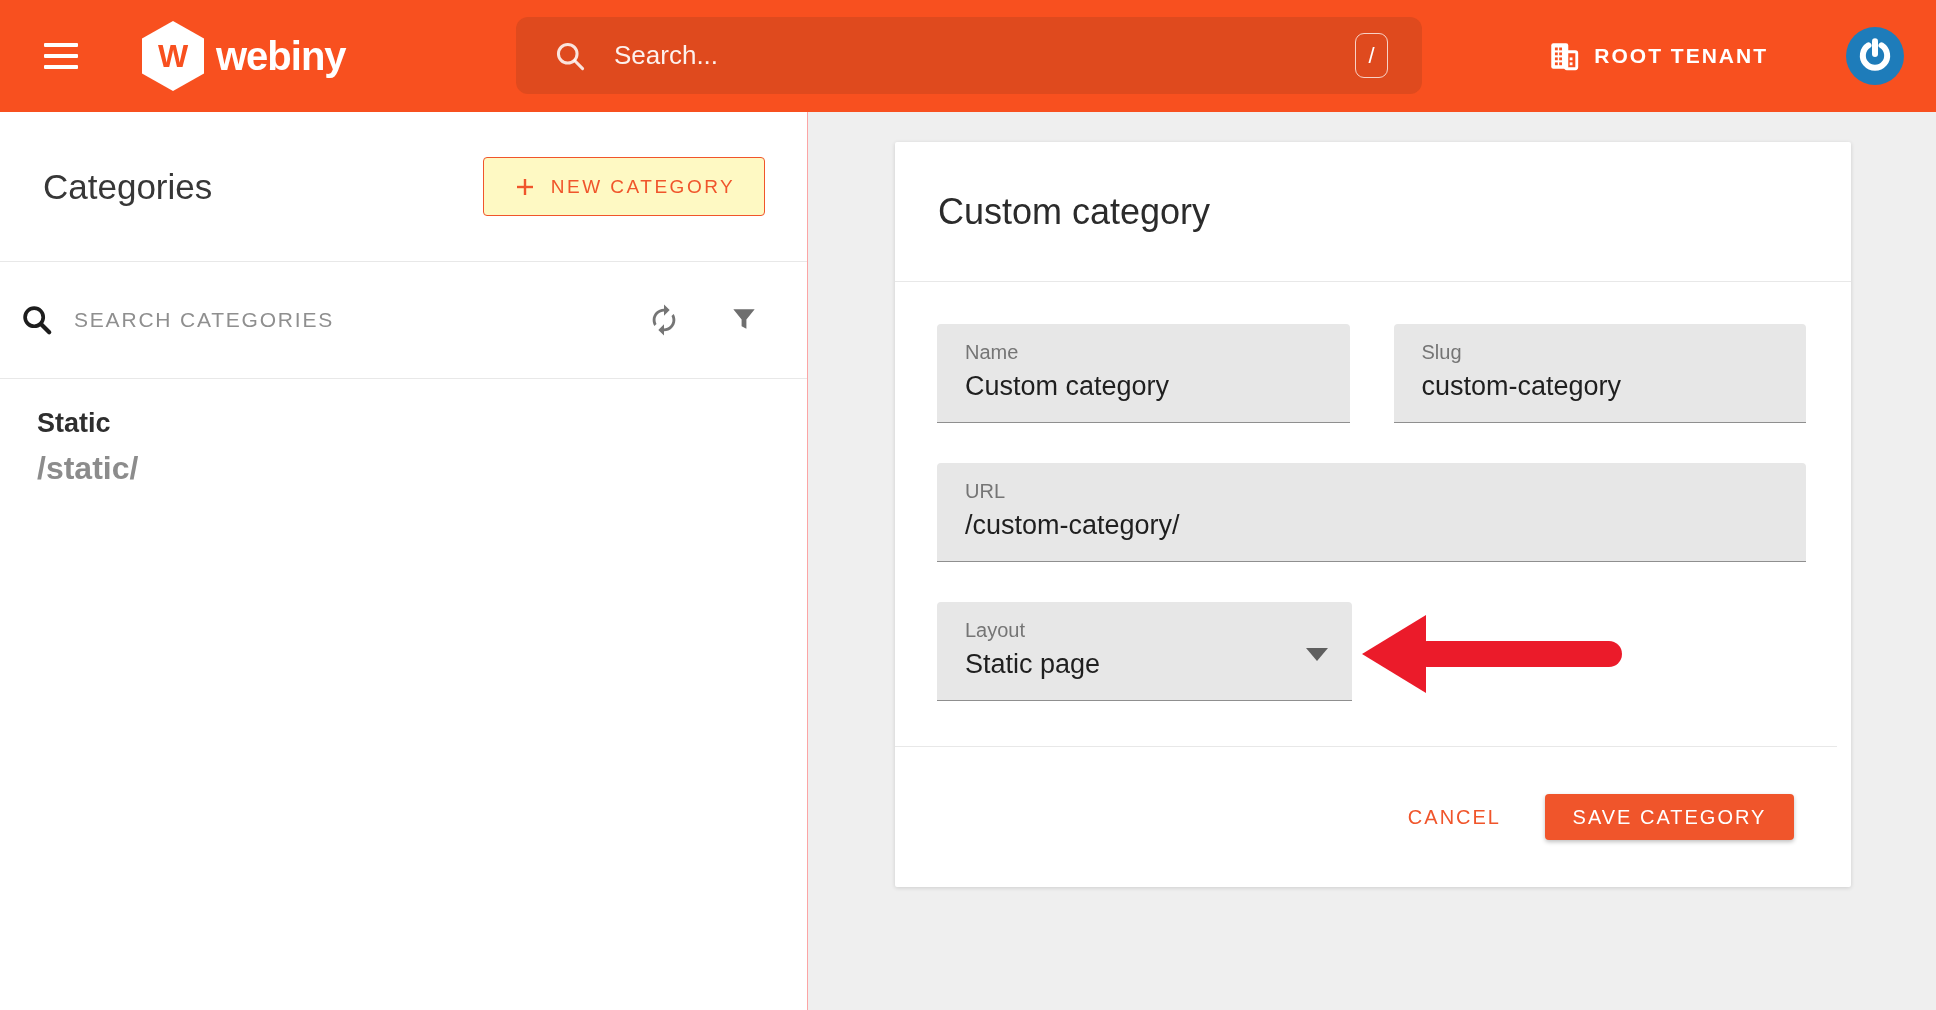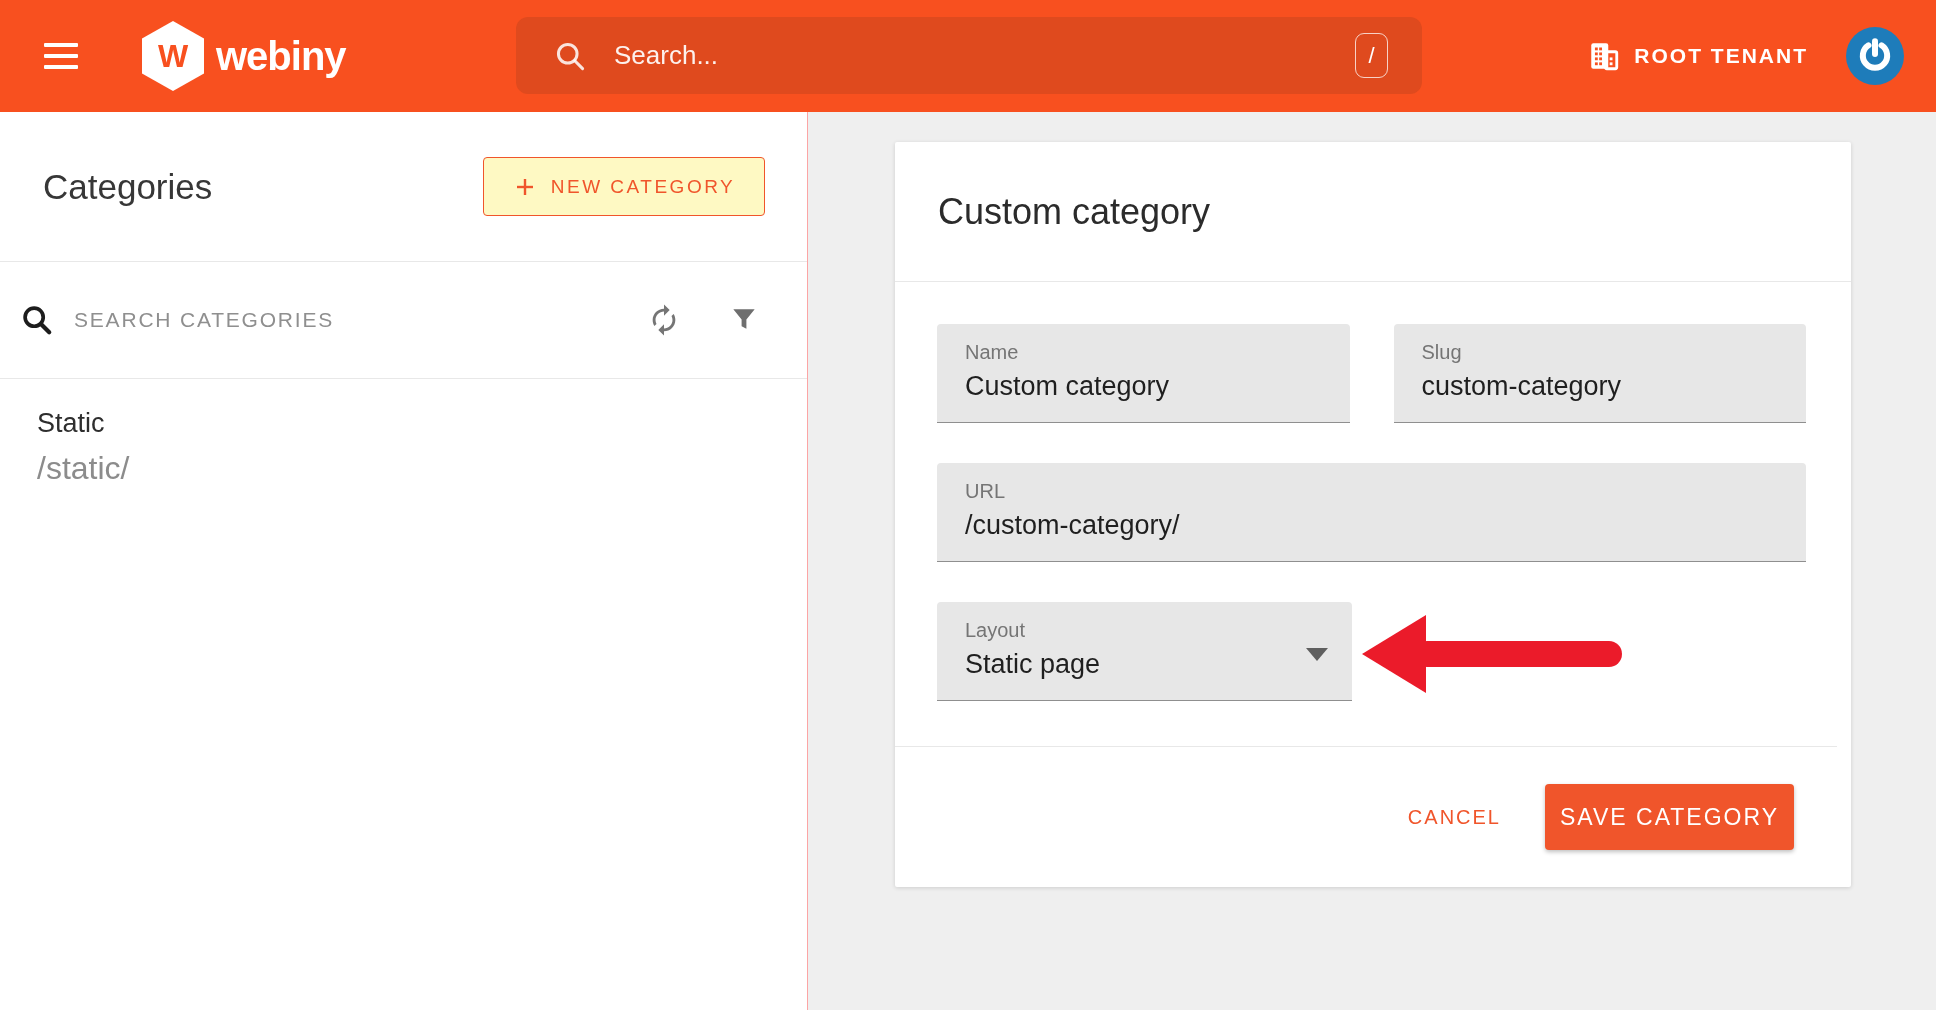--- a/index.html
+++ b/index.html
@@ -28,61 +28,61 @@
   .logo-hex svg{display:block;}
   .logo-hex .w{position:absolute;left:0;top:0;width:62px;height:70px;display:flex;align-items:center;justify-content:center;color:var(--header_bg);font-size:32px;font-weight:700;}
   .logo-word{color:#fff;font-size:40px;font-weight:700;letter-spacing:-1px;}
 
   .hsearch{position:absolute;left:516px;top:17px;width:906px;height:77px;background:var(--searchbar_bg);border-radius:12px;display:flex;align-items:center;}
   .hsearch .mag{margin-left:36px;flex:0 0 auto;}
   .hsearch input{flex:1;margin-left:26px;background:transparent;border:none;outline:none;color:#fff;font-size:26px;font-family:inherit;}
   .hsearch input::placeholder{color:rgba(255,255,255,0.92);opacity:1;}
   .kbd{margin-right:34px;width:33px;height:45px;border:1px solid rgba(255,255,255,0.75);border-radius:9px;display:flex;align-items:center;justify-content:center;color:#fff;font-size:22px;}
 
-  .hright{position:absolute;right:32px;top:0;height:112px;display:flex;align-items:center;}
+  .hright{position:absolute;right:32px;top:0;height:112px;display:flex;align-items:center;gap:40px;}
   .tenant{display:flex;align-items:center;gap:13px;cursor:pointer;}
   .tenant-label{color:#fff;font-size:21px;font-weight:600;letter-spacing:2px;}
   .avatar{margin-left:38px;width:58px;height:58px;border-radius:50%;background:var(--avatar_blue);display:flex;align-items:center;justify-content:center;cursor:pointer;}
 
   
   .main{display:flex;width:1936px;height:898px;}
   .sidebar{width:808px;height:100%;background:#fff;border-right:1px solid #fca5a5;}
   .content{flex:1;height:100%;background:var(--panel_bg);}
 
   
   .sb-titlerow{height:150px;display:flex;align-items:center;justify-content:space-between;padding:0 42px 0 43px;border-bottom:1px solid var(--divider);}
   .sb-title{font-size:35px;color:#373737;font-weight:400;}
   .btn-outline{display:flex;align-items:center;justify-content:center;gap:14px;width:282px;height:59px;border:1px solid var(--primary);border-radius:4px;background:#fef9c3;color:var(--primary);font-size:19px;letter-spacing:2.5px;font-weight:500;cursor:pointer;font-family:inherit;}
   .sb-searchrow{height:117px;display:flex;align-items:center;padding-left:20px;border-bottom:1px solid var(--divider);}
   .sb-searchrow input{flex:1;margin-left:20px;border:none;outline:none;font-size:21px;letter-spacing:1.8px;color:#444;font-family:inherit;}
   .sb-searchrow input::placeholder{color:#8f8f8f;opacity:1;}
   .sb-tools{display:flex;align-items:center;gap:47px;padding:0 47px 0 30px;}
   .sb-tools .tool{cursor:pointer;display:flex;}
-  .sb-item{padding:29px 36px 26px 37px;cursor:pointer;}
+  .sb-item{padding:29px 36px 26px 37px;cursor:pointer;font-weight:bold;}
   .sb-item-name{font-size:27px;color:#2e2e2e;}
   .sb-item-url{font-size:32px;color:var(--text_gray);margin-top:11px;}
 
   
   .card{position:relative;width:956px;height:745px;margin:30px auto 0 87px;background:#fff;border-radius:2px;box-shadow:0 1px 4px rgba(0,0,0,0.14);}
   .card-header{height:140px;display:flex;align-items:center;padding-left:43px;border-bottom:1px solid var(--divider);}
   .card-title{font-size:36px;font-weight:400;color:#2b2b2b;}
   .card-body{padding:42px 45px 0 42px;}
   .frow{display:flex;gap:44px;margin-bottom:40px;border-radius:32px;}
   .field{position:relative;height:99px;background:var(--field_bg);border-radius:4px 4px 0 0;border-bottom:1px solid var(--field_border);padding:17px 0 0 28px;}
   .field.half{flex:1;}
   .field.full{width:100%;}
   .field .flabel{font-size:20px;color:#757575;}
   .field input{display:block;width:92%;margin-top:7px;background:transparent;border:none;outline:none;font-size:27px;color:#1f1f1f;font-family:inherit;padding:0;}
   .field.select{width:415px;cursor:pointer;}
   .field .fvalue{margin-top:7px;font-size:27px;color:#1f1f1f;}
   .caret{position:absolute;right:24px;top:46px;width:0;height:0;border-left:11px solid transparent;border-right:11px solid transparent;border-top:13px solid #5f5f5f;}
   .annotation-arrow{position:absolute;left:465px;top:470px;pointer-events:none;}
   .card-footer{position:absolute;left:0;right:14px;bottom:0;height:141px;border-top:1px solid var(--divider);display:flex;align-items:center;justify-content:flex-end;padding-right:43px;}
   .btn-text{background:none;border:none;color:var(--primary);font-size:20px;letter-spacing:2px;font-weight:500;margin-right:30px;cursor:pointer;font-family:inherit;padding:10px 14px;}
-  .btn-filled{width:249px;height:66px;background:var(--primary);color:#fff;border:none;border-radius:4px;font-size:23px;letter-spacing:2px;font-weight:500;cursor:pointer;font-family:inherit;box-shadow:0 2px 4px rgba(0,0,0,0.25);}
+  .btn-filled{width:249px;height:46px;background:var(--primary);color:#fff;border:none;border-radius:4px;font-size:20px;letter-spacing:2px;font-weight:500;cursor:pointer;font-family:inherit;box-shadow:0 2px 4px rgba(0,0,0,0.25);}
 </style>
 </head>
 <body>
 
 <div class="header">
   <div class="hamburger">
     <span></span>
       <span></span>
       <span></span>
   </div>

